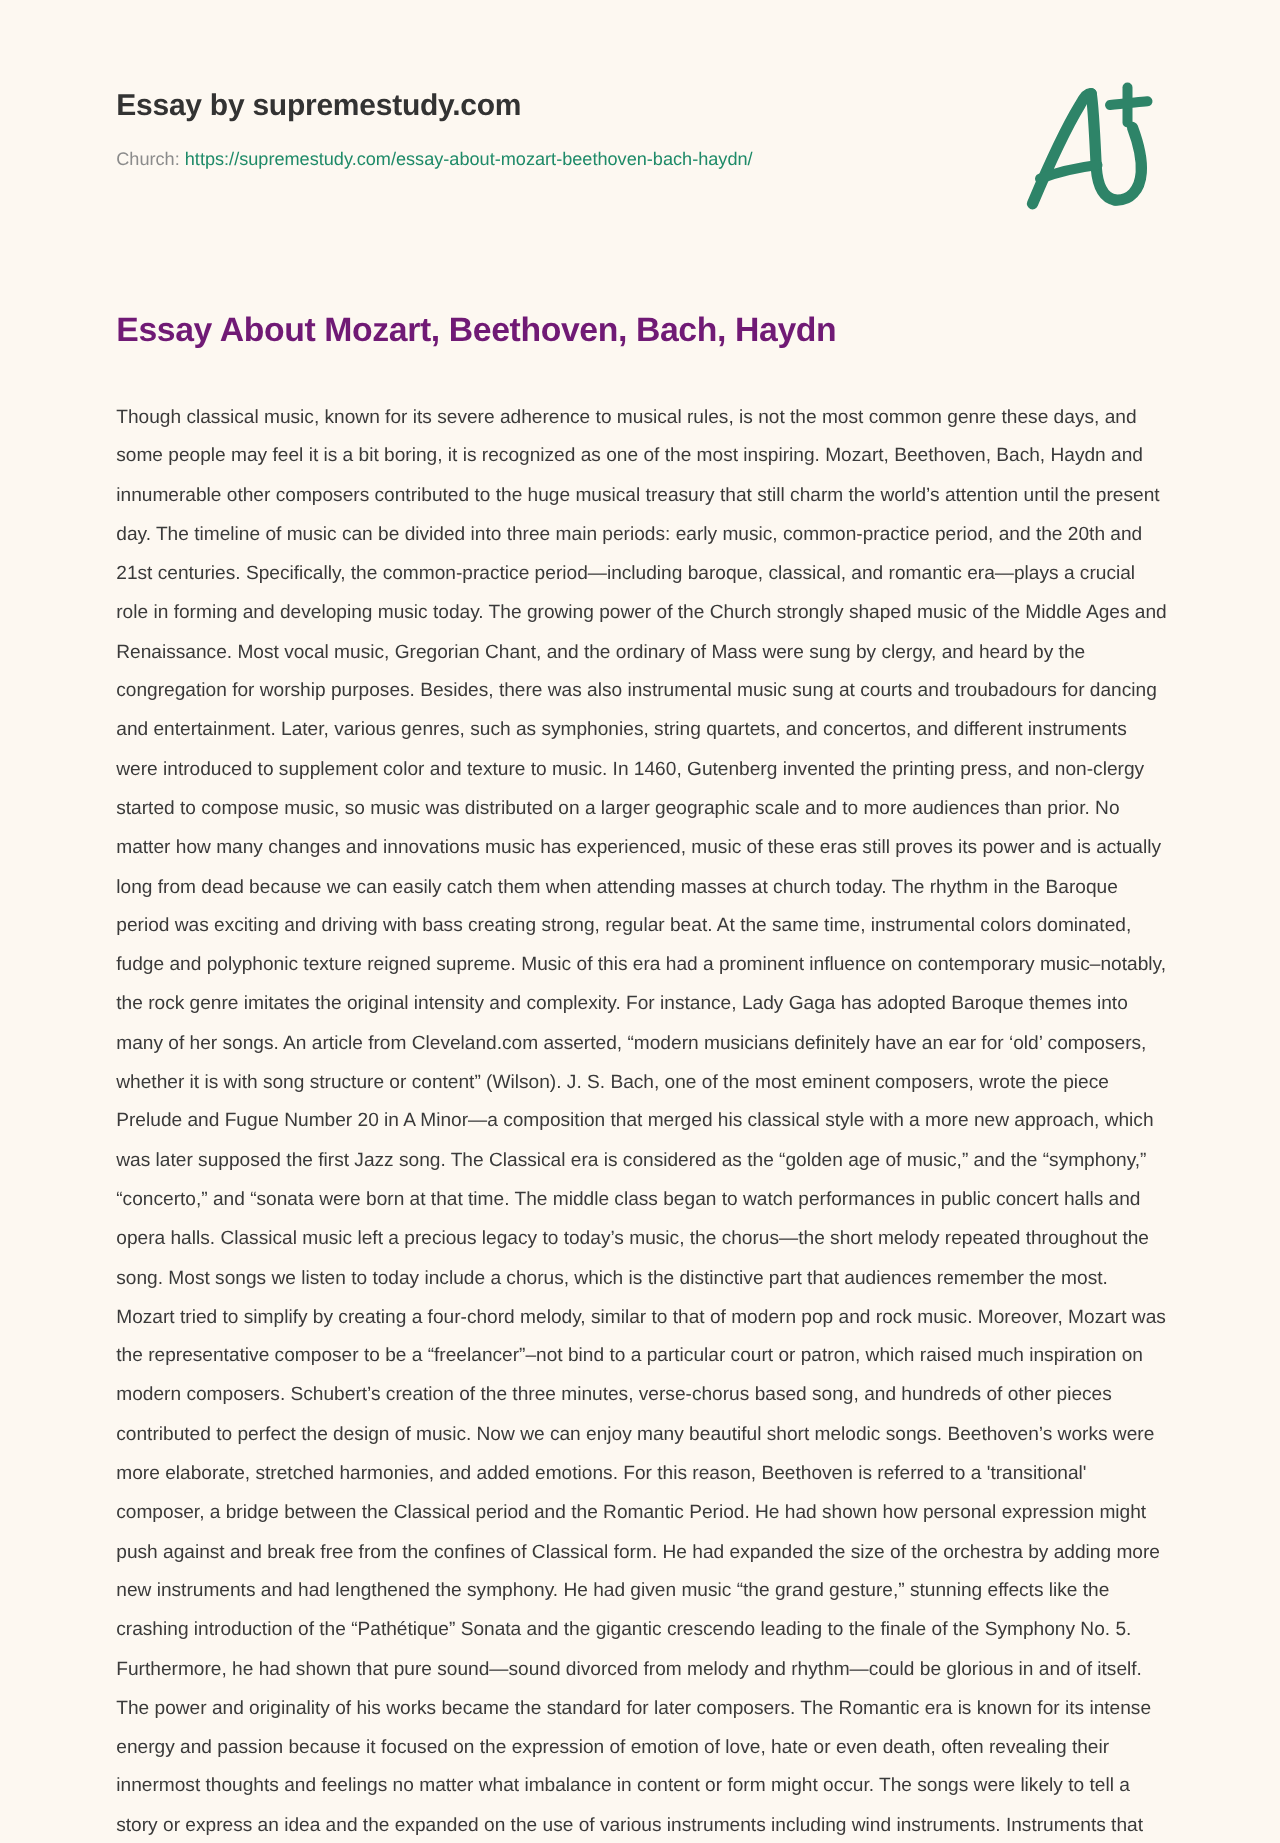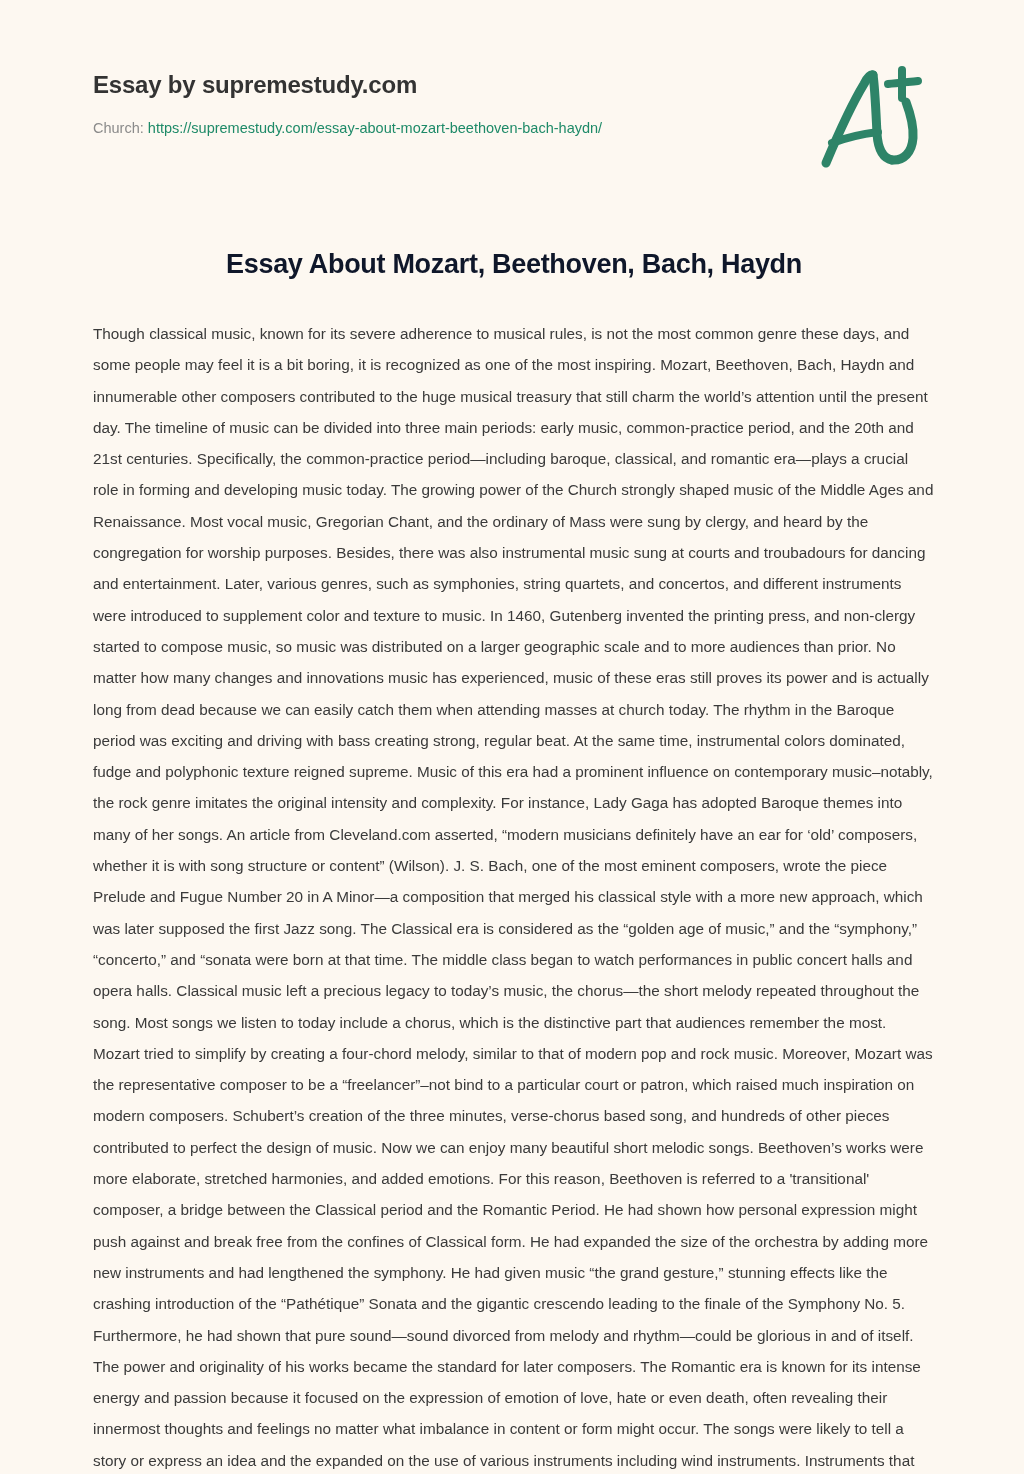--- a/index.html
+++ b/index.html
@@ -79,26 +79,25 @@
   .article {
     position: absolute;
     left: 93px;
     top: 246px;
     width: 842px;
   }
 
   .article-title {
     font-size: 27px;
     font-weight: bold;
-    color: #0f172a;
+    color: #701a75;
     line-height: 36px;
     letter-spacing: -0.3px;
     margin: 0 0 36px 0;
     white-space: nowrap;
-    text-align: center;
   }
 
   .article-body {
     font-size: 15.3px;
     line-height: 31.3px;
     color: #3a3a3a;
     text-align: left;
     margin: 0;
     word-spacing: 0px;
   }

